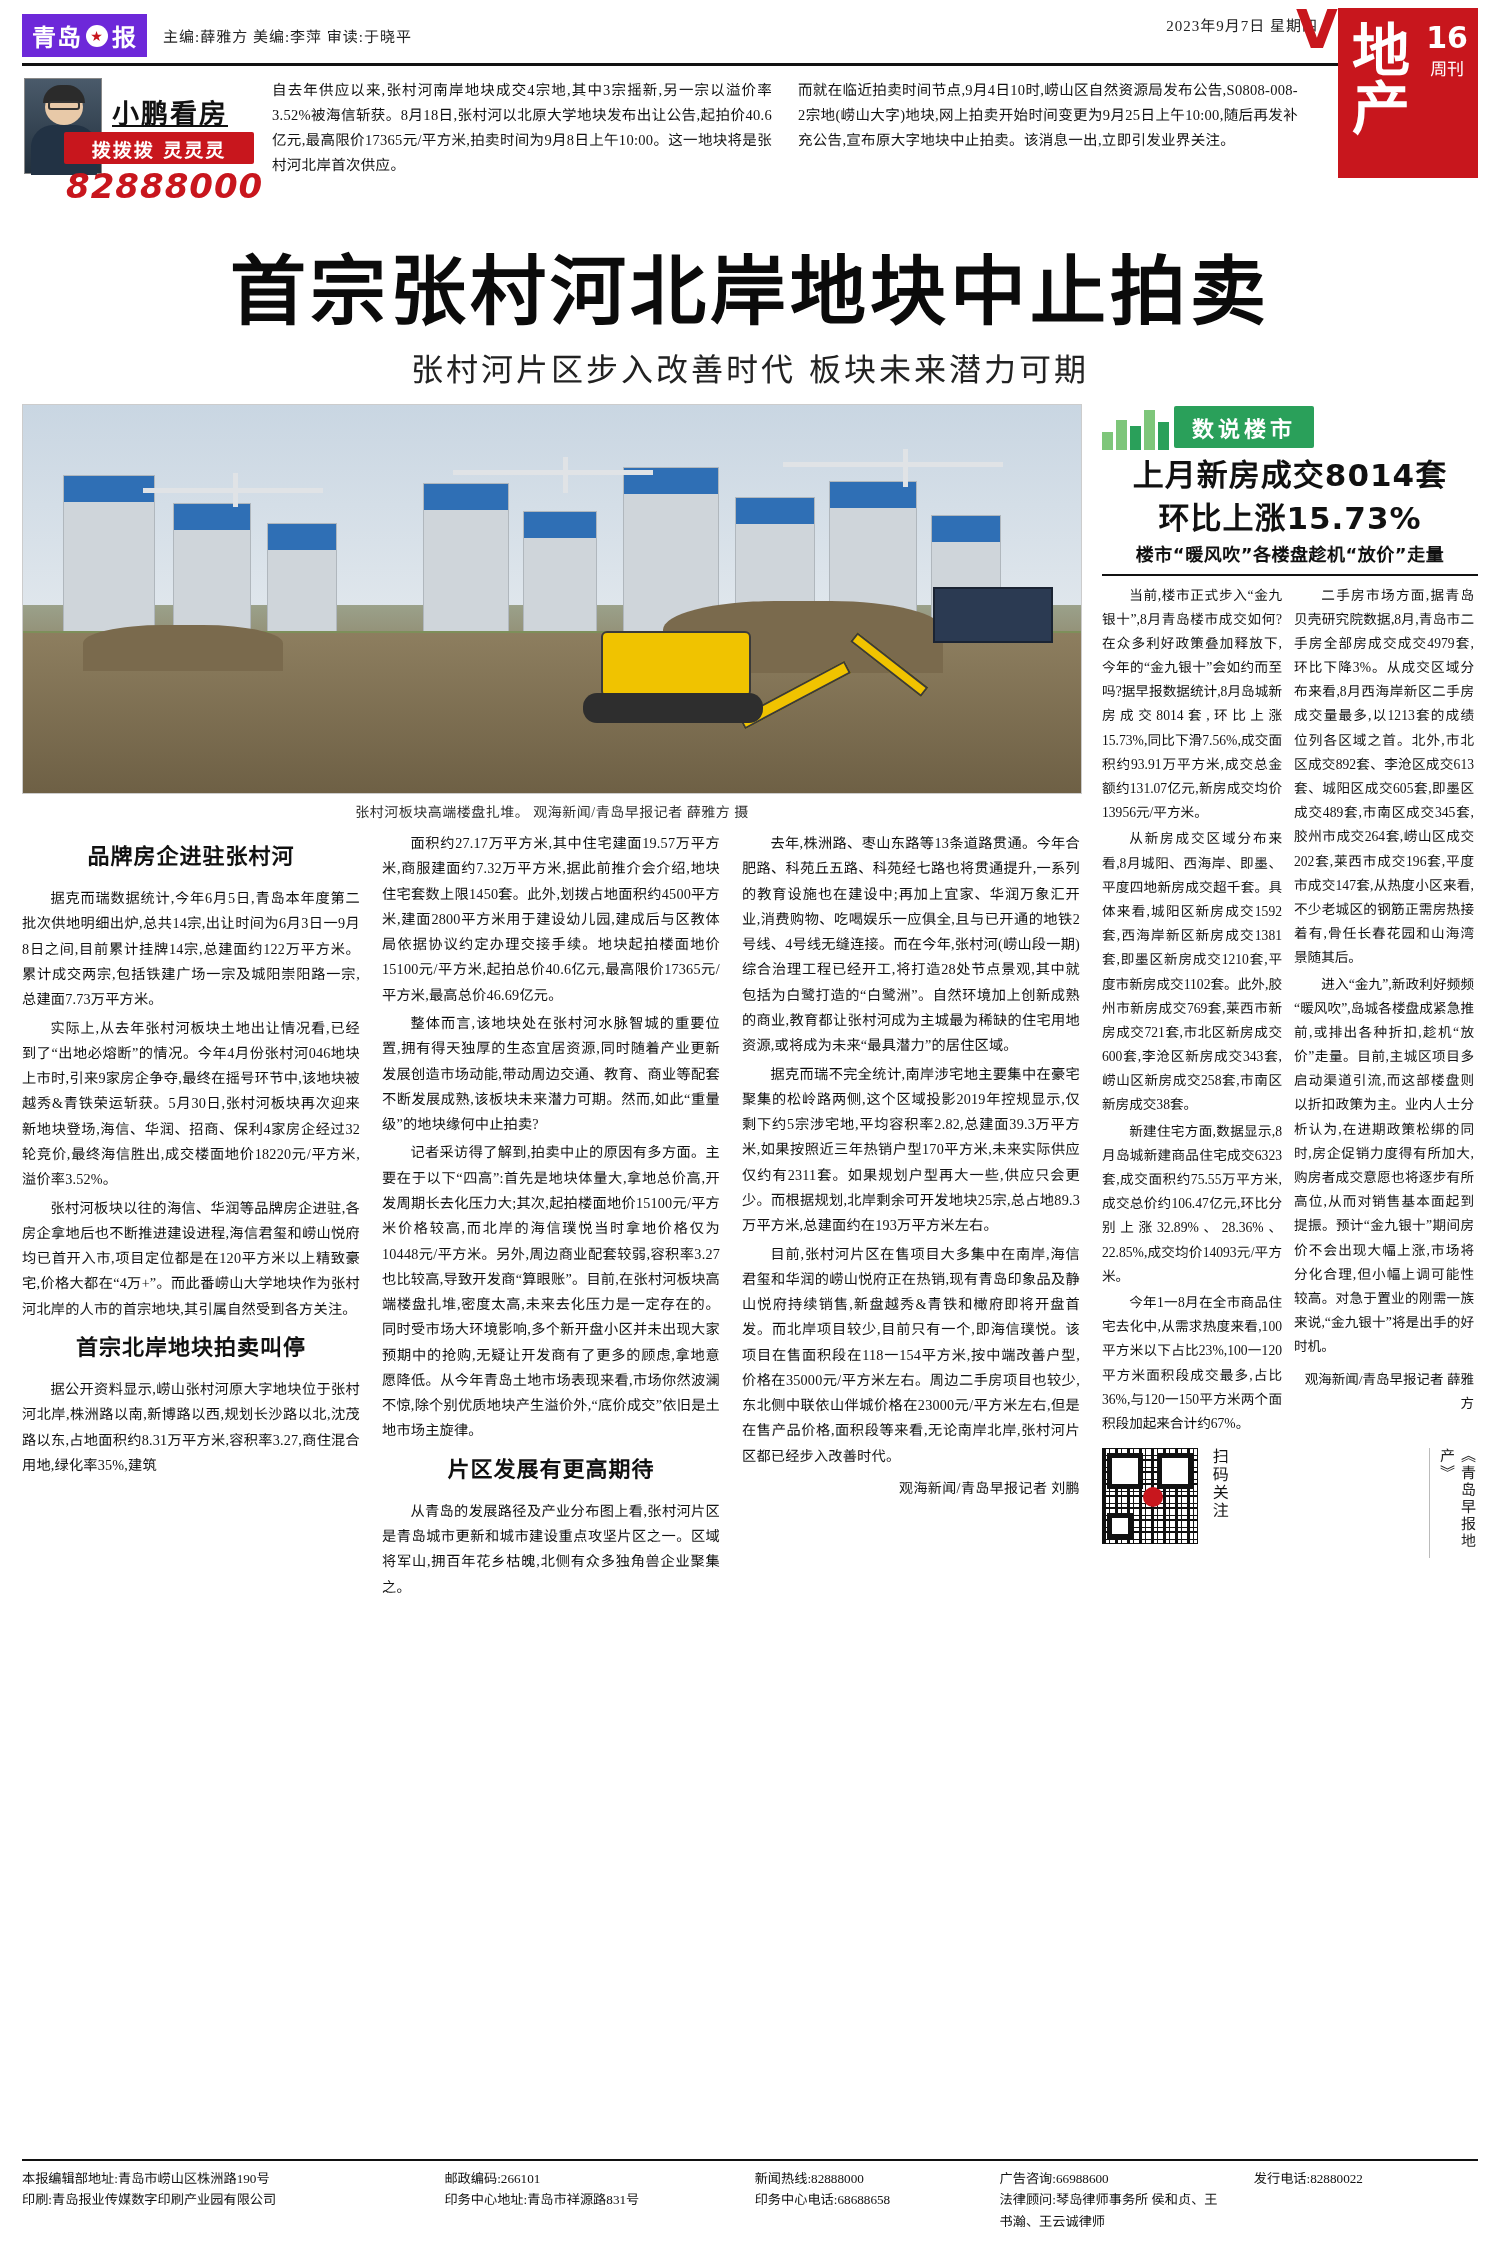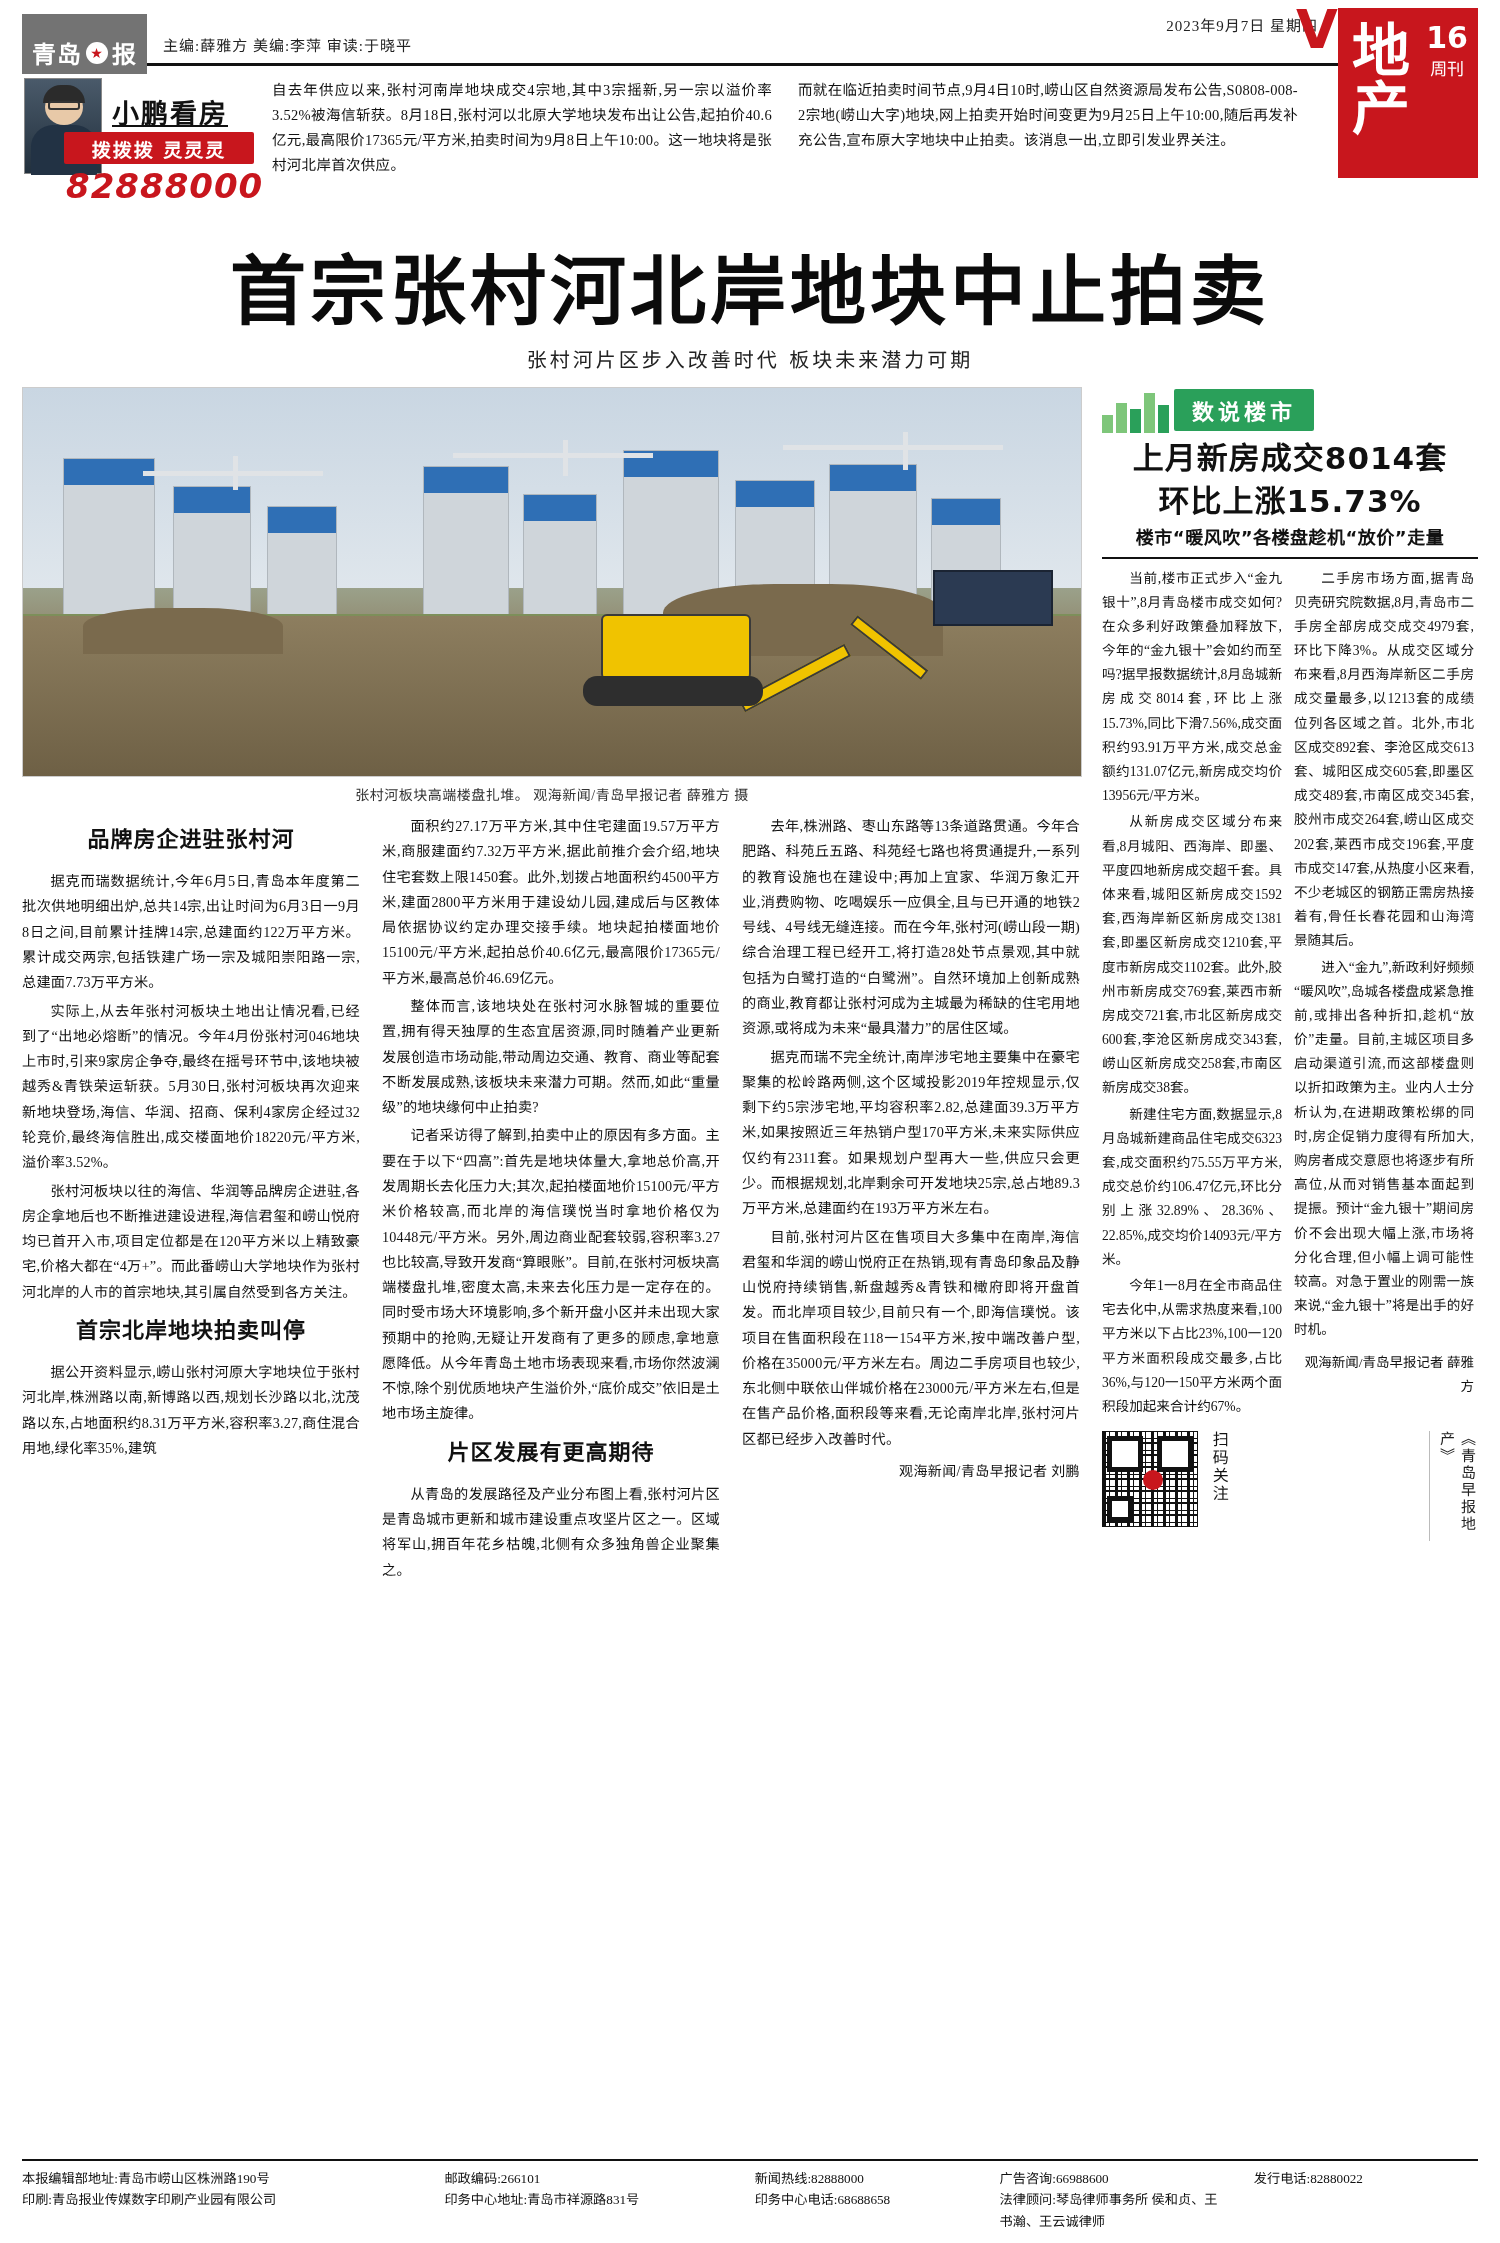--- a/index.html
+++ b/index.html
@@ -15,22 +15,22 @@
   .page { width:1500px; height:2243px; position:relative; padding:0 22px; }
 
   
   .masthead {
     display:flex; align-items:flex-start; justify-content:space-between;
     border-bottom:3px solid #111; padding:14px 0 8px 0; margin:0 0 0 0;
     position:relative; height:66px;
   }
   .mast-left { display:flex; align-items:center; gap:16px; }
   .logo-box {
-    background:#737373; color:#fff; font-weight:bold; font-size:24px;
-    padding:21px 10px 4px 10px; letter-spacing:1px; display:flex; align-items:center; gap:4px;
+    background:#6d28d9; color:#fff; font-weight:bold; font-size:24px;
+    padding:4px 10px 4px 10px; letter-spacing:1px; display:flex; align-items:center; gap:4px;
     font-family:"DejaVu Sans", sans-serif;
   }
   .logo-dot {
     display:inline-block; width:22px; height:22px; border-radius:50%;
     background:#fff; color:#c8161d; font-size:14px; line-height:22px; text-align:center;
   }
   .mast-credits { font-size:15px; color:#222; letter-spacing:1px; }
   .mast-date { font-size:15px; color:#222; letter-spacing:1px; padding-right:160px; }
 
   
@@ -80,21 +80,21 @@
   }
   .intro-cols { flex:1; display:flex; gap:26px; padding-right:180px; }
   .intro-col { flex:1; font-size:14.5px; line-height:1.72; text-align:justify; letter-spacing:.3px; }
 
   
   .headline {
     text-align:center; font-size:76px; font-weight:bold; letter-spacing:4px;
     font-family:"DejaVu Sans", sans-serif; margin:14px 0 4px 0; color:#0b0b0b;
   }
   .subhead {
-    text-align:center; font-size:20px; letter-spacing:3px; color:#222; margin-bottom:14px;
+    text-align:center; font-size:32px; letter-spacing:3px; color:#222; margin-bottom:14px;
     font-family:"DejaVu Sans", sans-serif;
   }
 
   
   .body-wrap { display:flex; gap:20px; }
   .left-wrap { width:1060px; }
   .right-rail { width:376px; }
 
   
   .photo {

